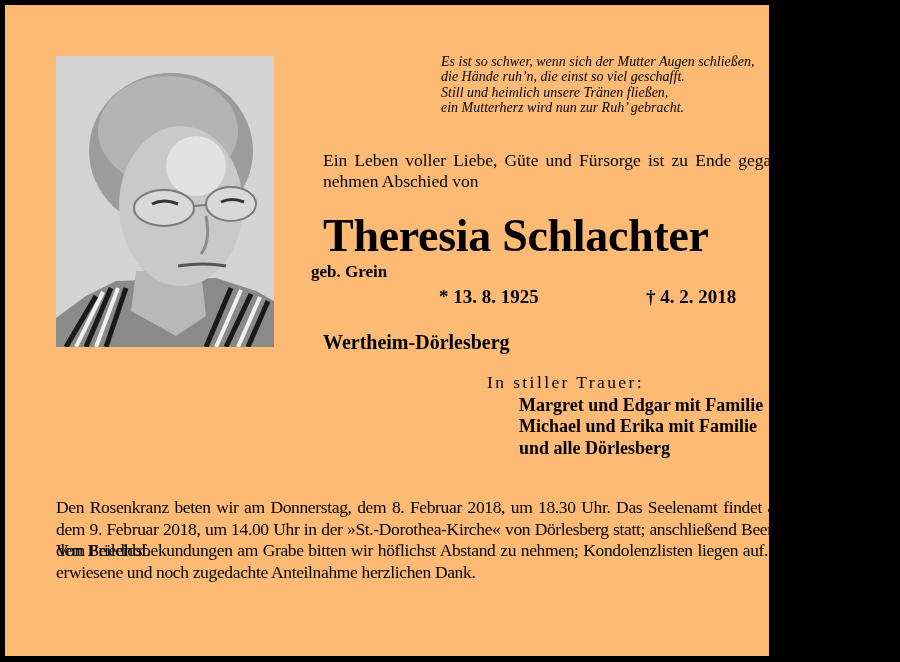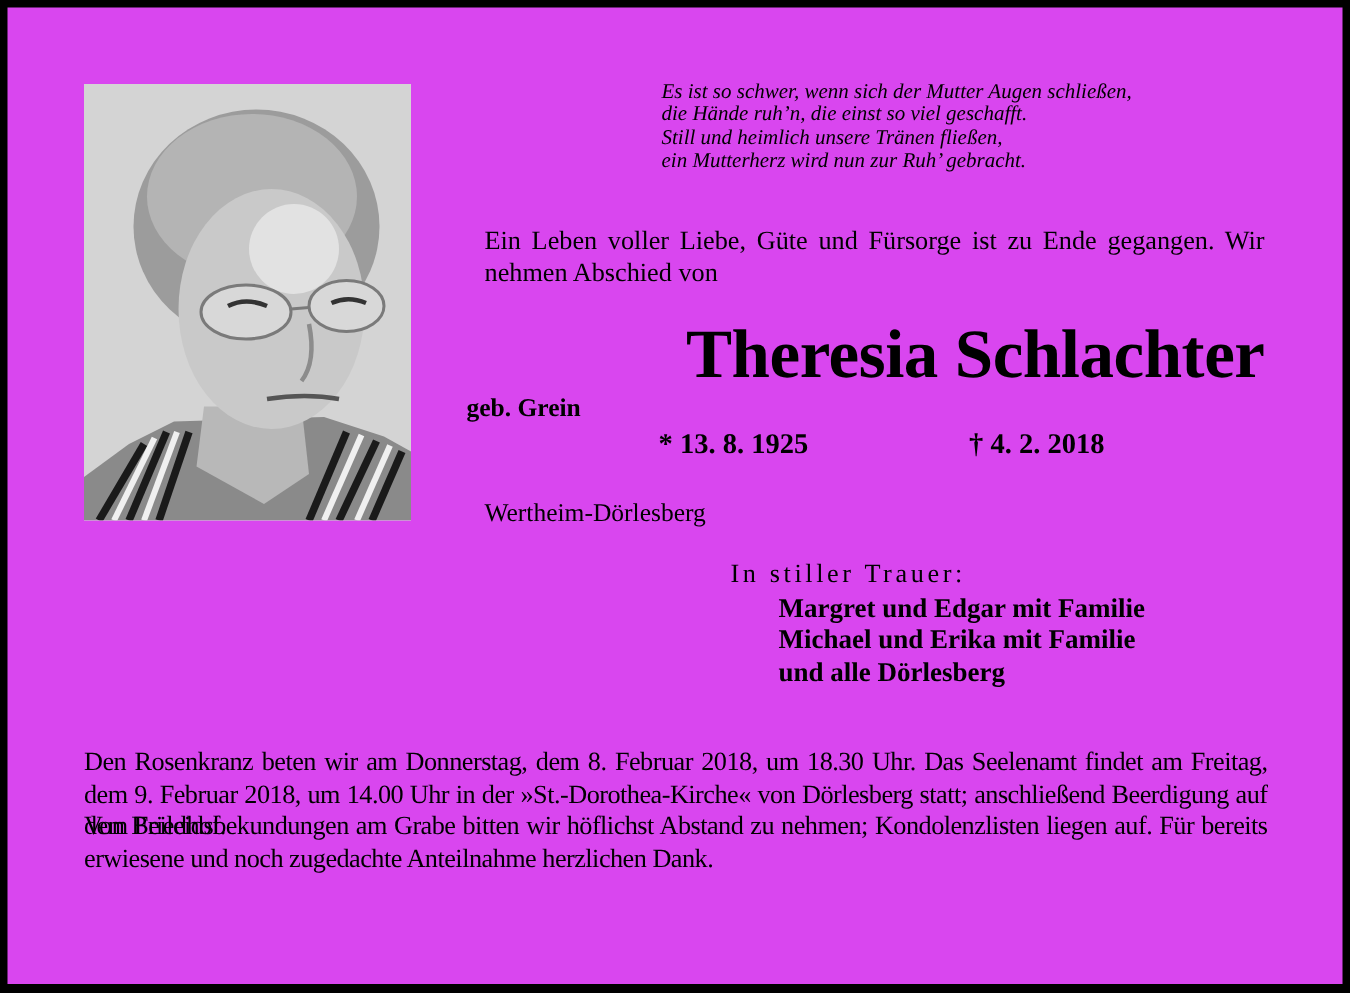--- a/index.html
+++ b/index.html
@@ -1,53 +1,53 @@
 <!DOCTYPE html>
 <html><head>
   <meta charset="utf-8">
   <style>
     html, body { margin: 0; padding: 0; background: #000; }
     body { width: 900px; height: 662px; overflow: hidden; position: relative; }
     .frame {
-      position: absolute; left: 5px; top: 5px; width: 890px; height: 651px;
-      background: #d946ef; color: #000;
+      position: absolute; left: 5px; top: 5px; width: 764px; height: 651px;
+      background: #fdba74; color: #000;
       font-family: "Liberation Serif", "DejaVu Serif", serif;
     }
     .photo {
       position: absolute; left: 51px; top: 51px; width: 218px; height: 291px;
       background: #d4d4d4; overflow: hidden;
     }
     .photo svg { display: block; }
     .poem {
       position: absolute; left: 436px; top: 49px; width: 420px;
       font-style: italic; font-size: 14px; line-height: 15.4px;
     }
     .poem div { white-space: nowrap; }
     .intro {
       position: absolute; left: 318px; top: 145px; width: 520px;
       font-size: 17.5px; line-height: 21px; text-align: justify; text-align-last: left;
     }
     .name {
-      position: absolute; left: 318px; top: 203px; width: 520px; text-align: right;
+      position: absolute; left: 318px; top: 203px; width: 520px; text-align: left;
       font-weight: bold; font-size: 46px; line-height: 56px; letter-spacing: -0.3px;
     }
     .birthname {
       position: absolute; left: 306px; top: 257px; width: 520px; text-align: left;
       font-weight: bold; font-size: 17px; line-height: 20px;
     }
     .dates {
       position: absolute; top: 281px; font-weight: bold; font-size: 19px; line-height: 22px;
       white-space: nowrap;
       margin-left: 10px;
     }
     .born { left: 424px; }
     .died { left: 631px; }
     .place {
       position: absolute; left: 318px; top: 327px;
-      font-weight: normal; font-size: 17px; line-height: 20px;
+      font-weight: bold; font-size: 20px; line-height: 20px;
     }
     .mourning {
       position: absolute; left: 482px; top: 366px;
       font-size: 17.5px; letter-spacing: 2.4px; line-height: 22px;
     }
     .mourners {
       position: absolute; left: 482px; top: 390px;
       font-weight: bold; font-size: 18px; line-height: 21.3px; margin-left: 32px;
     }
     .mourners div { white-space: nowrap; }

